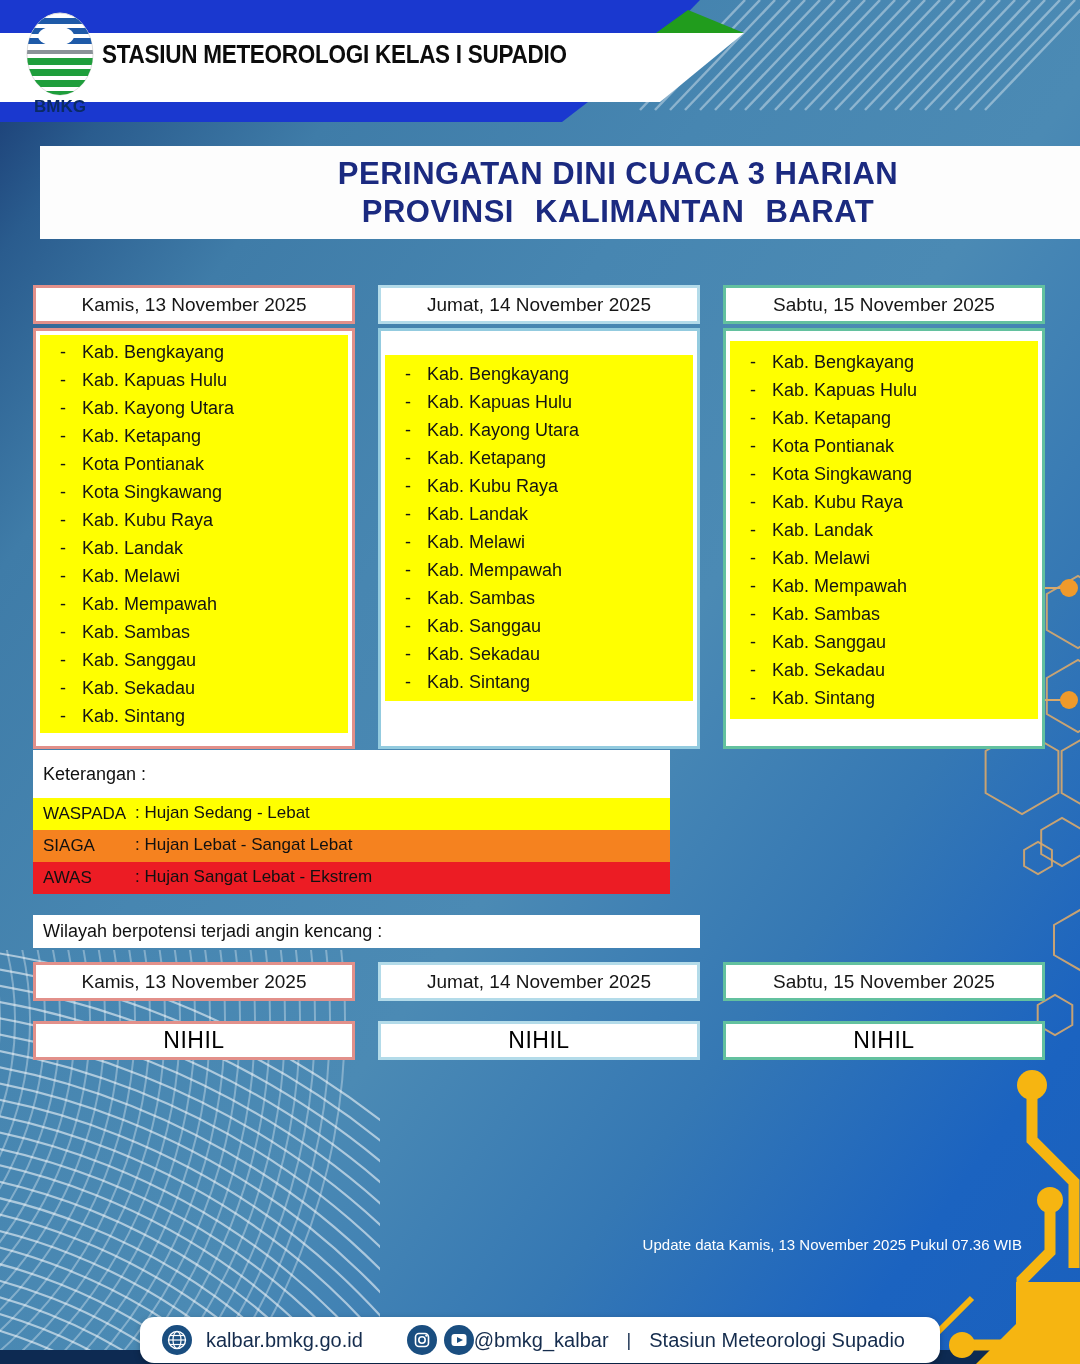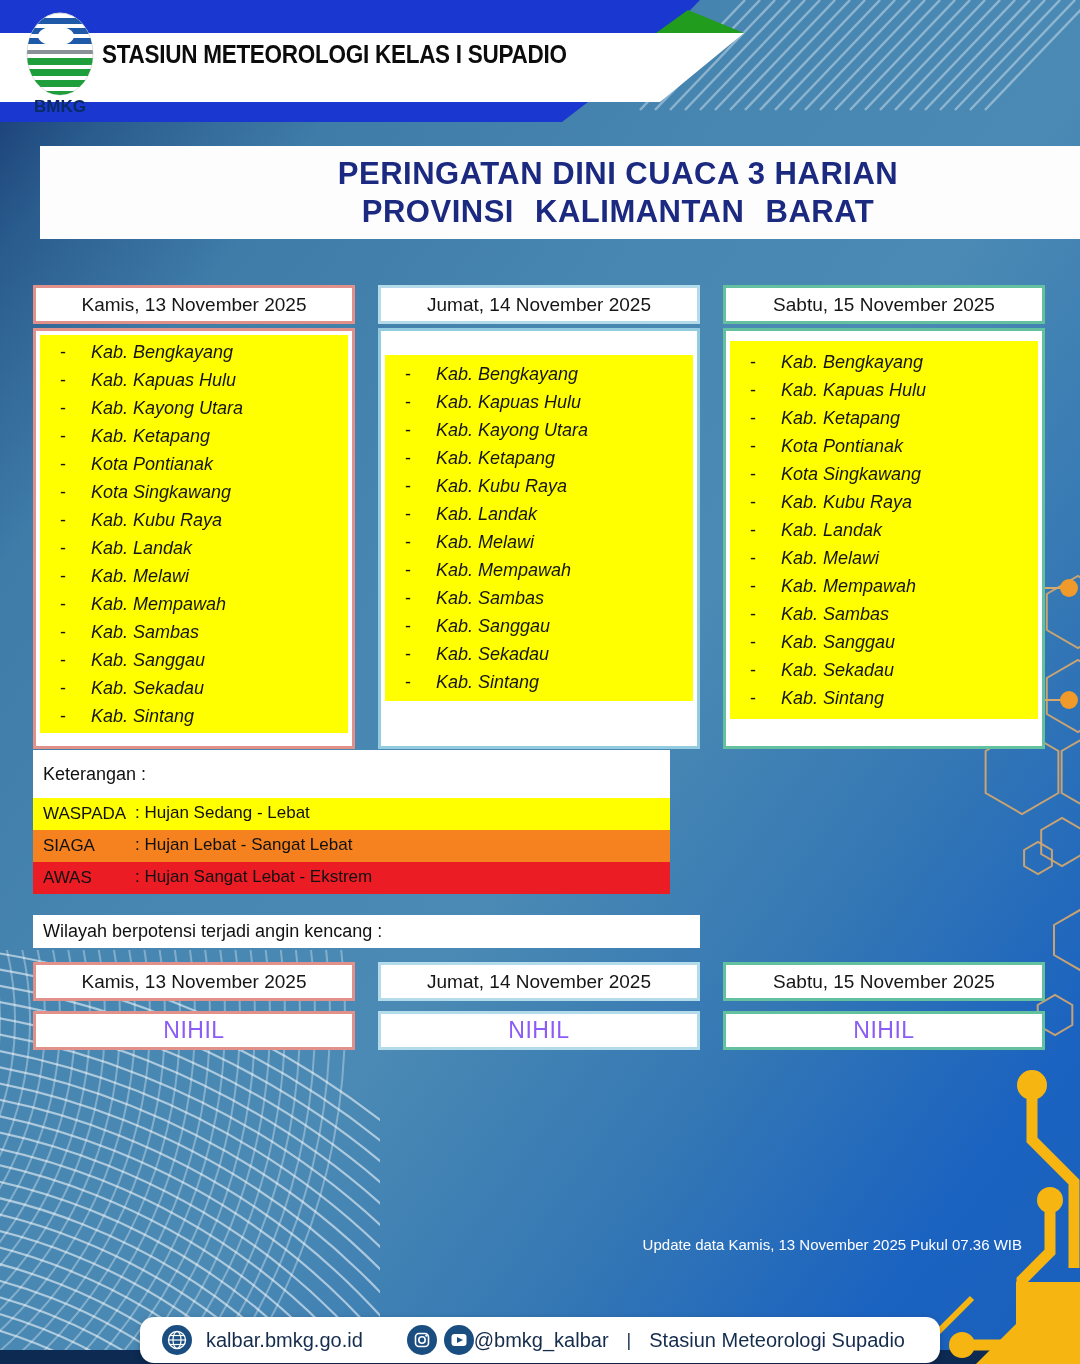--- a/index.html
+++ b/index.html
@@ -29,34 +29,34 @@
   .theme-green{--bh:#63c19f;--bb:#63c19f;}
   .col-header{height:33px;background:#ffffff;border:3px solid var(--bh);box-sizing:content-box;
     display:flex;align-items:center;justify-content:center;font-size:19px;color:#161616;}
   .col-body{margin-top:4px;height:407px;background:#ffffff;border:3px solid var(--bb);padding:4px;}
   .yellow-block{background:#FFFF00;}
   .col-0 .yellow-block{margin-top:0;padding:3px 0;}
   .col-1 .yellow-block{margin-top:20px;padding:5px 0;}
   .col-2 .yellow-block{margin-top:6px;padding:7px 0;}
   .region-row{display:flex;font-size:18px;color:#141414;line-height:28px;}
   .region-row .dash{width:26px;text-align:right;flex:0 0 26px;}
-  .region-row .rname{margin-left:25px;font-style:italic;}
+  .region-row .rname{margin-left:16px;}
 
   
   .legend{left:33px;top:750px;width:637px;}
   .legend-title{height:48px;background:#fff;font-size:18px;color:#111;display:flex;align-items:center;padding-left:10px;box-sizing:border-box;}
   .legend-row{height:32px;position:relative;font-size:17px;color:#111;}
   .legend-level{position:absolute;left:10px;top:0;line-height:32px;}
   .legend-desc{position:absolute;left:102px;top:0;line-height:30px;}
 
   
   .wind-title{left:33px;top:915px;width:667px;height:33px;background:#fff;font-size:18px;color:#111;
     display:flex;align-items:center;padding-left:10px;box-sizing:border-box;}
-  .nihil-box{margin-top:10px;height:33px;background:#fff;border:3px solid var(--bh);
-    display:flex;align-items:center;justify-content:center;font-size:23px;letter-spacing:.5px;color:#8b5cf6;}
+  .nihil-box{margin-top:20px;height:33px;background:#fff;border:3px solid var(--bh);
+    display:flex;align-items:center;justify-content:center;font-size:23px;letter-spacing:.5px;color:#000000;}
 
   
   .update-text{right:58px;top:1236px;font-size:15px;color:#ffffff;text-align:right;}
   .footer-pill{left:140px;top:1317px;width:800px;height:46px;background:#ffffff;border-radius:14px;
     display:flex;align-items:center;padding:0 10px 0 22px;box-sizing:border-box;box-shadow:0 2px 6px rgba(0,0,0,.25);}
   .pill-text{font-size:20px;color:#152c4d;white-space:nowrap;}
   .pill-sep{font-size:18px;color:#152c4d;margin:0 18px;}
   .icon-circle{width:30px;height:30px;flex:0 0 30px;}
   .site{margin-left:14px;}
   .ig{margin-left:44px;}

